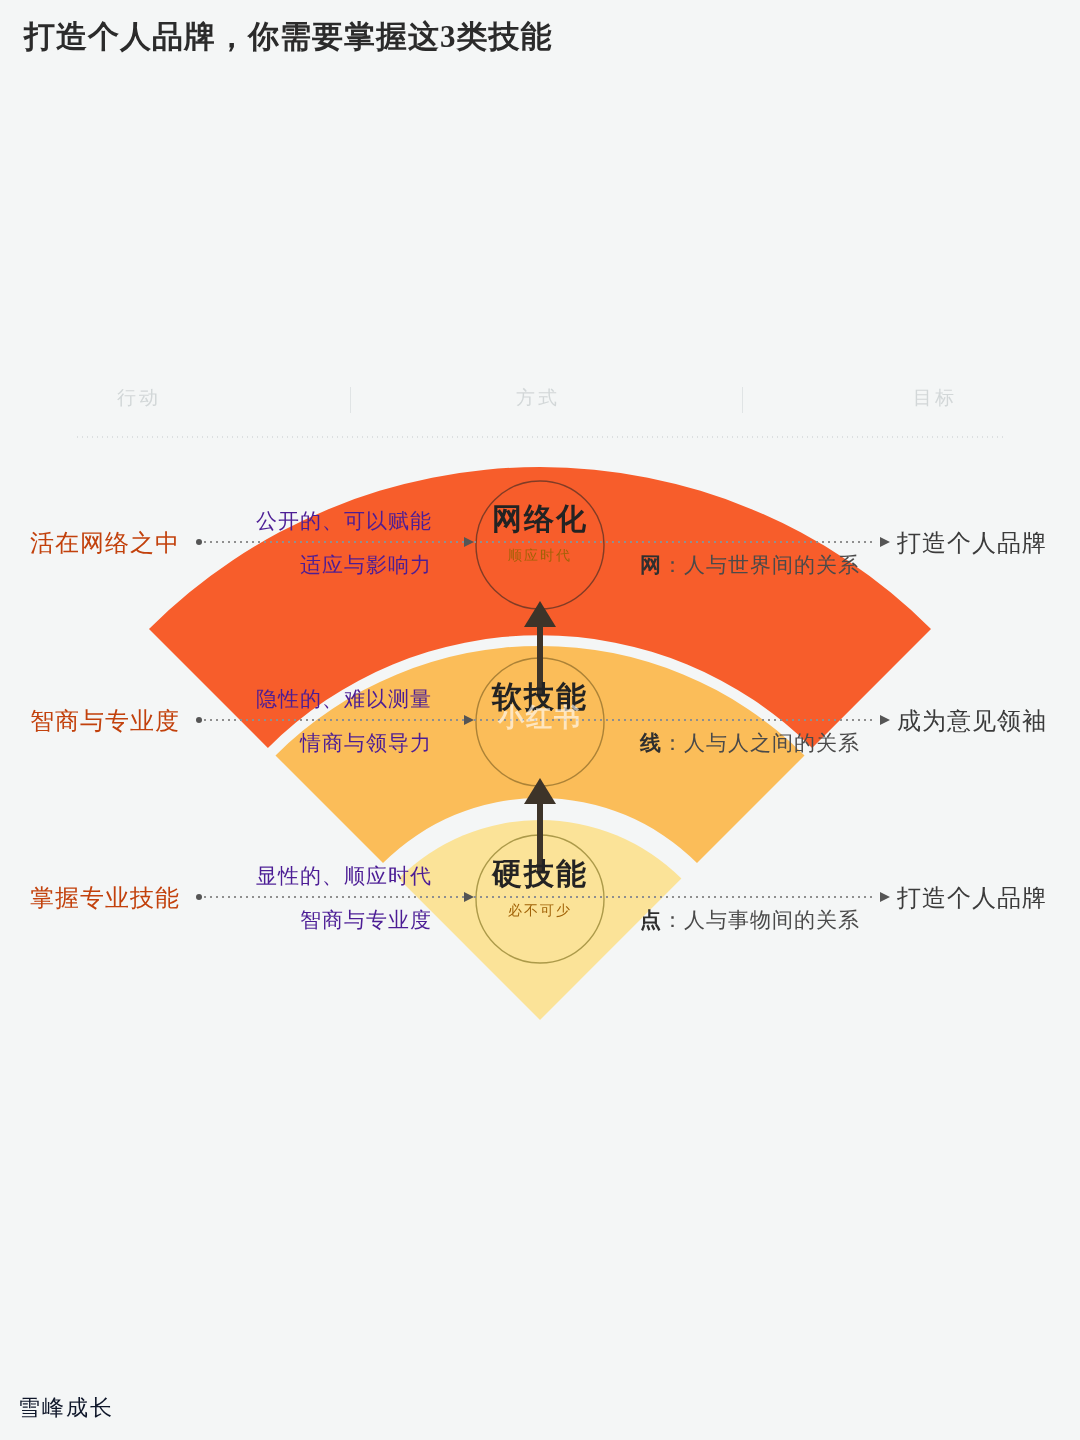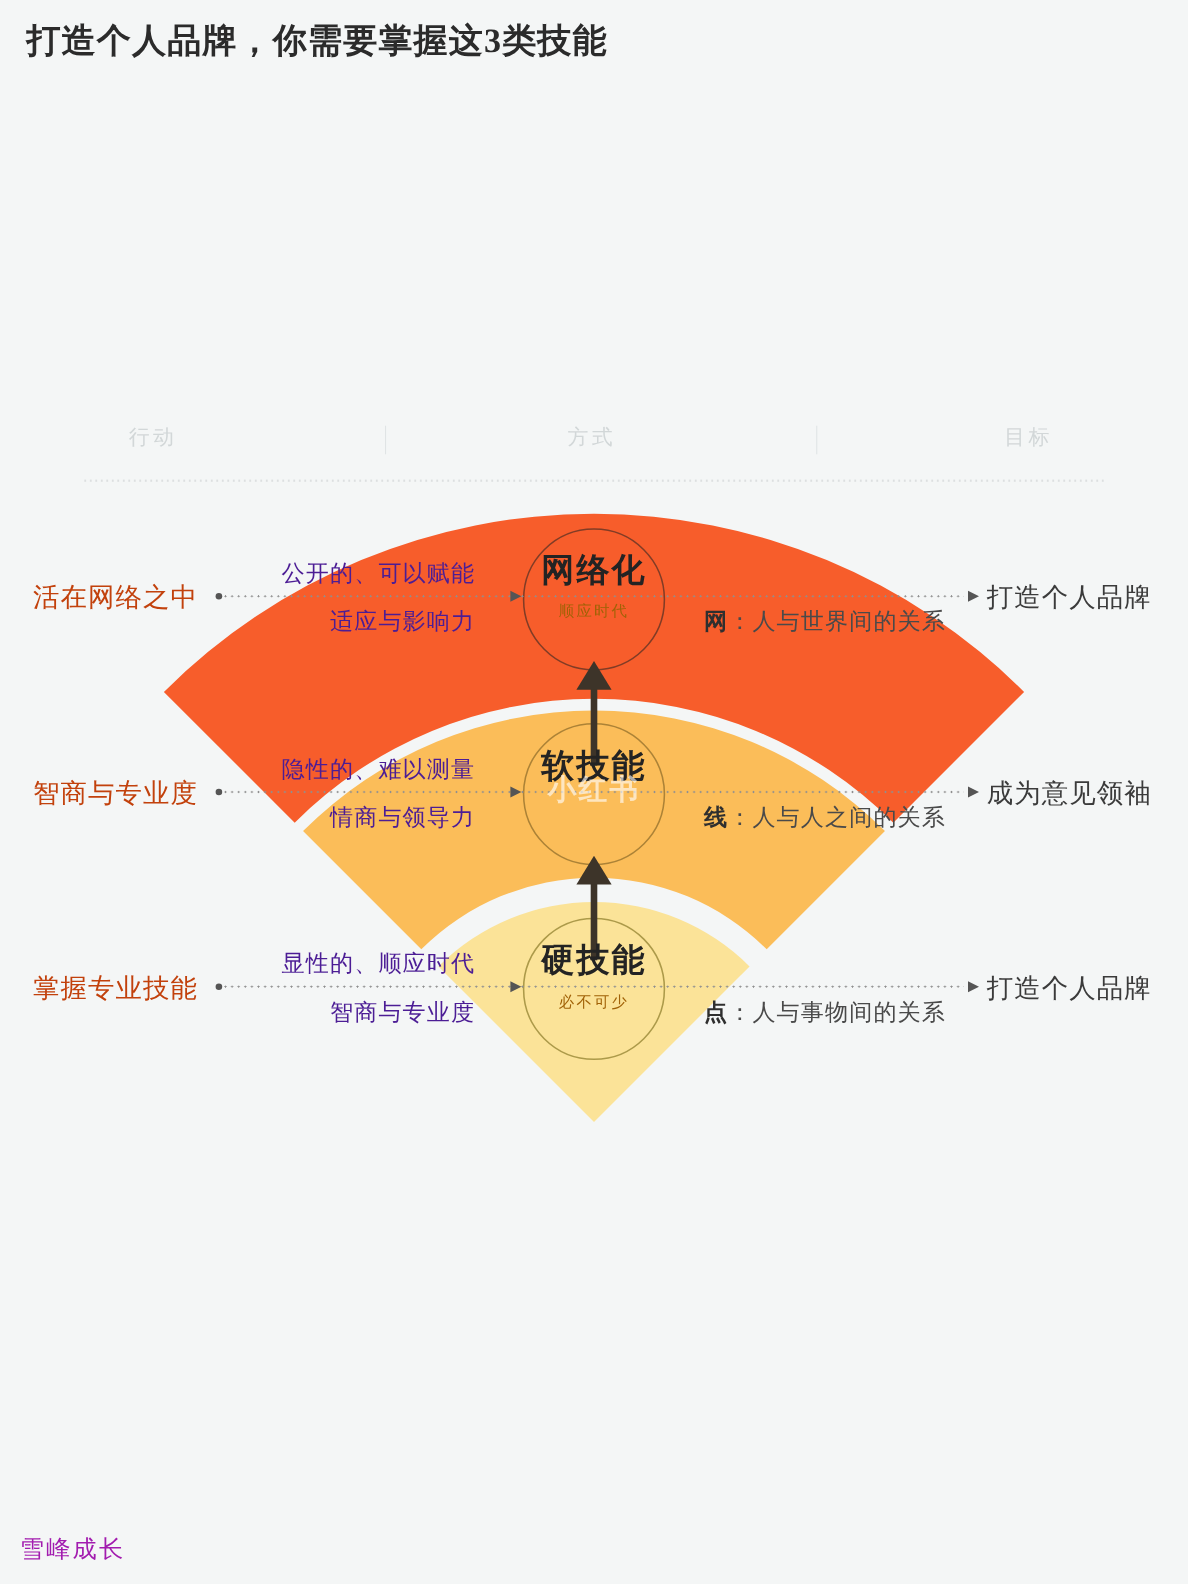--- a/index.html
+++ b/index.html
@@ -222,21 +222,21 @@
     font-weight: bold;
     color: rgba(255,255,255,0.62);
     letter-spacing: 2px;
     pointer-events: none;
   }
   .wm-bottom {
     position: absolute;
     left: 18px;
     top: 1393px;
     font-size: 22px;
-    color: #a21caf;
+    color: #0f172a;
     letter-spacing: 2px;
   }
 </style>
 </head>
 <body>
 
 <div class="title">打造个人品牌，你需要掌握这3类技能</div>
 
 <div class="col-header">
   <div class="col-label c1">行动</div>

